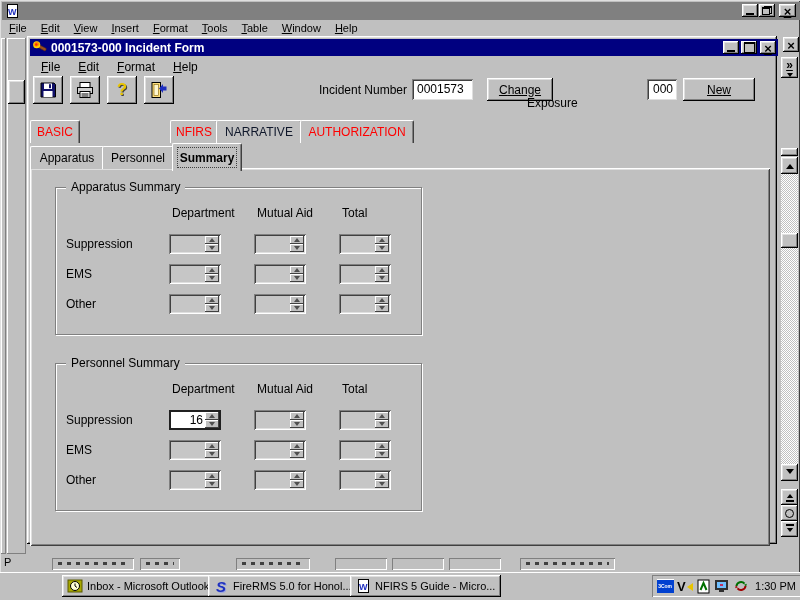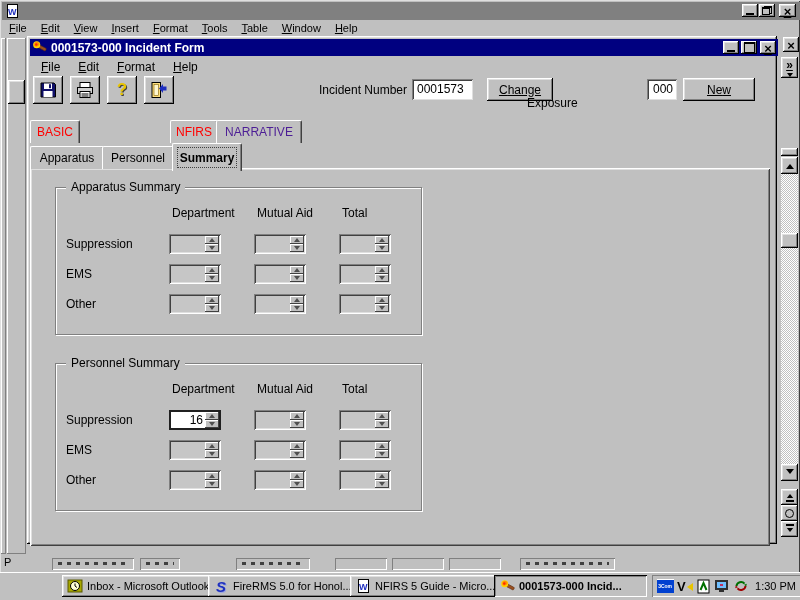--- a/index.html
+++ b/index.html
@@ -239,21 +239,24 @@
       <span class="btxt"><span>Ne</span><span class="u">w</span><span></span></span>
     </div>
 
     <div class="tab" style="left:3px;top:84px;width:48px;height:22px;">
         <span style="color: rgb(255, 0, 0);">BASIC</span>
       </div>
     <div class="tab" style="left:143px;top:84px;width:46px;height:22px;">
         <span style="color: rgb(255, 0, 0);">NFIRS</span>
       </div>
     <div class="tab" style="left:189px;top:84px;width:84px;height:22px;">
-        <span style="color: #4c1d95;">NARRATIVE</span>
+        <span style="color: #0f172a;">NARRATIVE</span>
+      </div>
+    <div class="tab" style="left:273px;top:84px;width:112px;height:22px;">
+        <span style="color: rgb(255, 0, 0);">AUTHORIZATION</span>
       </div>
 
     <div class="tab" style="left:3px;top:110px;width:72px;height:22px;">
         <span>Apparatus</span>
       </div>
     <div class="tab" style="left:75px;top:110px;width:70px;height:22px;">
         <span>Personnel</span>
       </div>
     <div class="tab active" style="left:145px;top:107px;width:68px;height:27px;">
         <span>Summary</span>
@@ -520,31 +523,20 @@
     <div class="task r2" style="left:350px;width:141px;">
       <span class="tico">
         <svg width="16" height="16">
             <rect x="3.5" y="1.5" width="10" height="13" fill="#fff" stroke="#000"></rect>
             <text x="4" y="12" font-size="9" font-weight="bold" fill="#2030c0">W</text>
           </svg>
       </span>
       <span>NFIRS 5 Guide - Micro...</span>
     </div>
 
-    <div class="task active checker sunk" style="left:494px;width:143px;">
-      <span class="tico">
-        <svg width="15" height="15" viewBox="0 0 16 16">
-            <rect x="6.5" y="6.5" width="9" height="3" rx="1" transform="rotate(28 10 8)" fill="#9a5020" stroke="#5a2a10" stroke-width="0.6"></rect>
-            <circle cx="5" cy="5" r="3.8" fill="#ffd400"></circle>
-            <path d="M3 3 Q5 0.5 7.5 3 Q9 5 6.5 6.5 Q4 8 2.5 6 Q1.8 4.4 3 3" fill="#ff9000"></path>
-            <circle cx="4.6" cy="4.8" r="1.3" fill="#ff2a00"></circle>
-          </svg>
-      </span>
-      <span>0001573-000 Incid...</span>
-    </div>
 
     <div class="tray s1" style="left:652px;top:3px;width:143px;height:22px;">
       <span class="c3com">
           <span>3Com</span>
         </span>
       <span class="vico">V</span>
       <span class="tico" style="width:15px;">
         <svg width="15" height="15">
             <rect x="2" y="1" width="11" height="13" fill="#fff" stroke="#000"></rect>
             <path d="M4.5 11 l3 -7 3 7" stroke="#007000" fill="none" stroke-width="2"></path>

